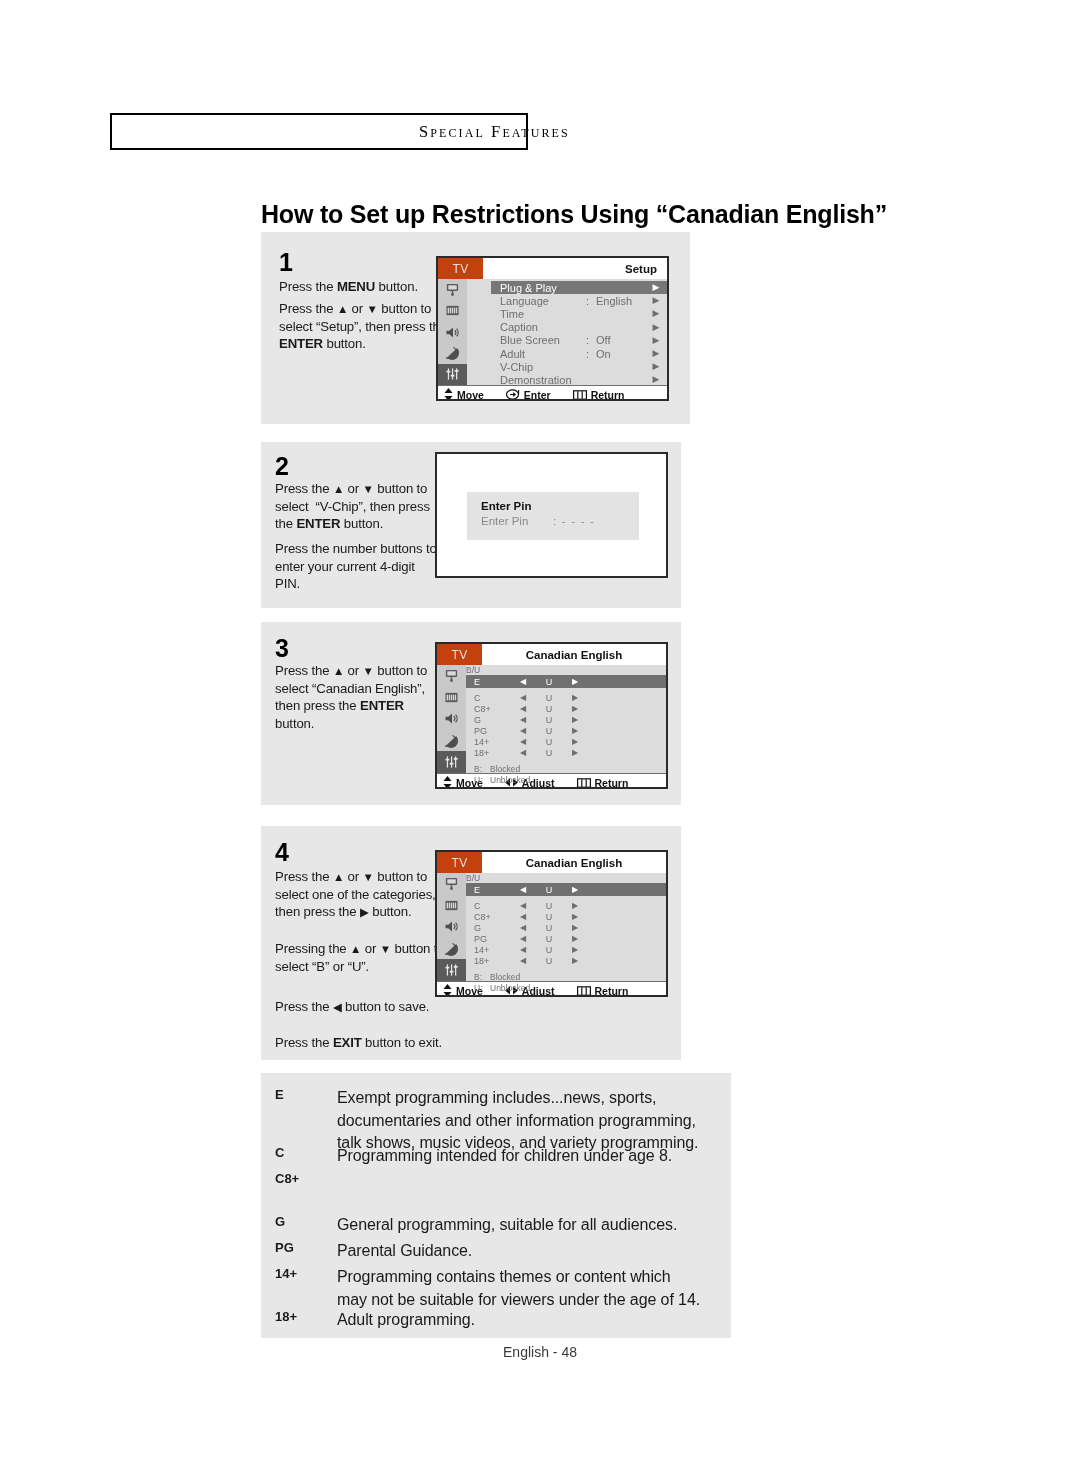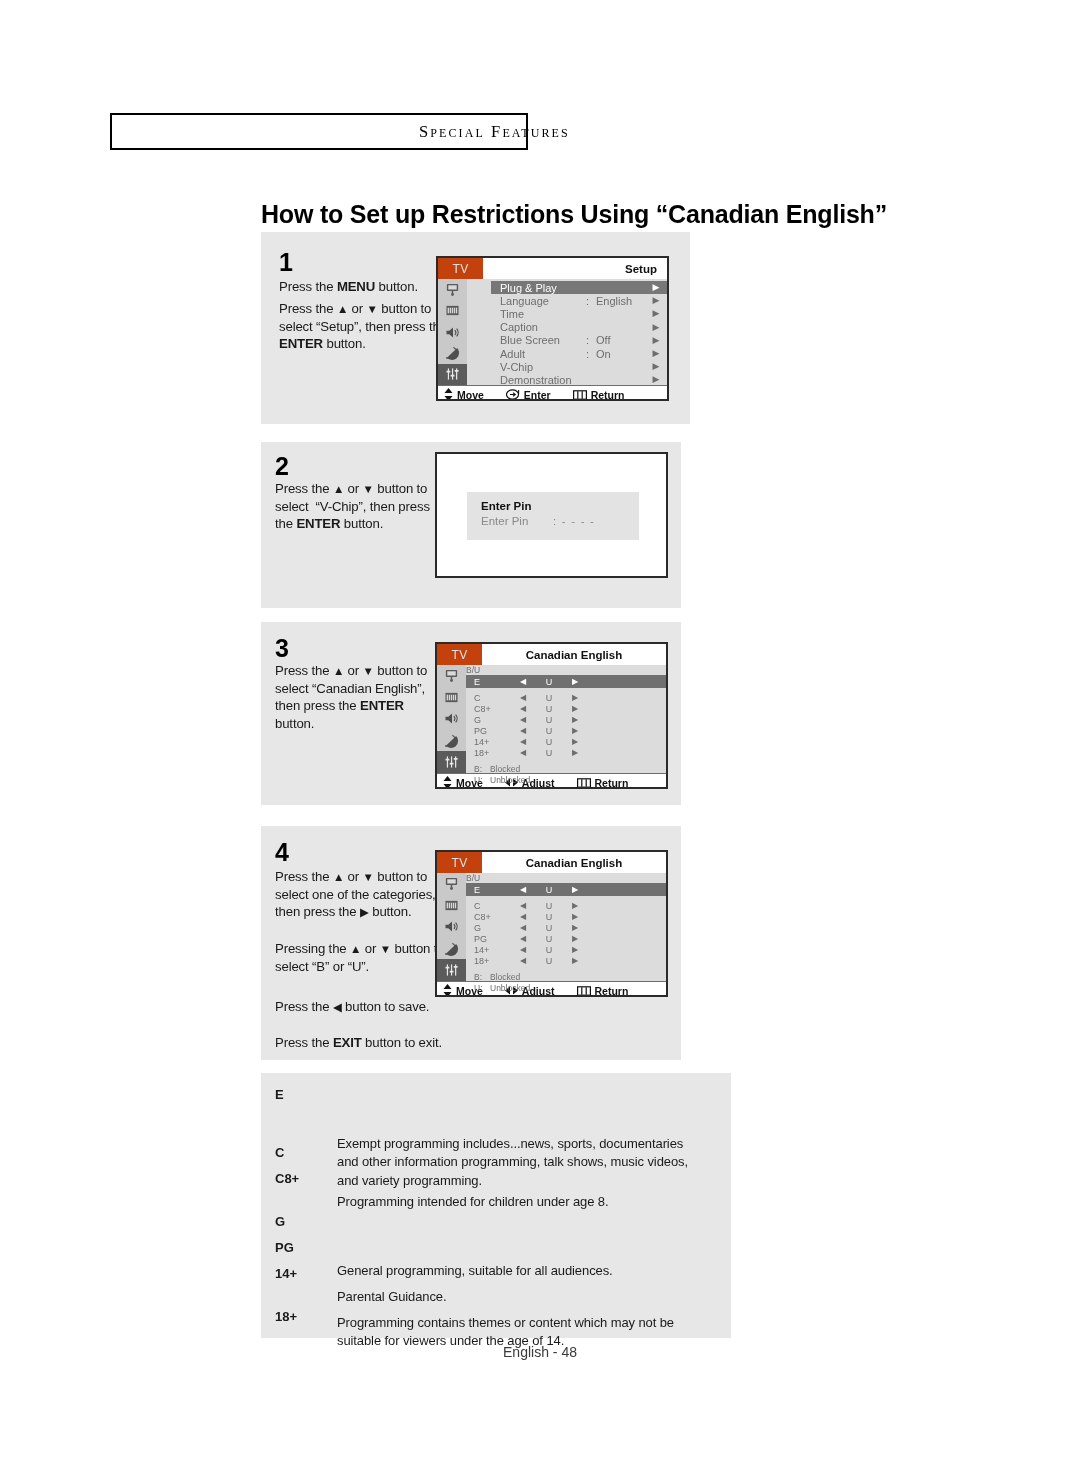--- a/index.html
+++ b/index.html
@@ -228,25 +228,24 @@
     position: absolute;
     display: flex;
   }
   .legend-code {
     width: 62px;
     font-size: 13px;
     font-weight: bold;
     color: #1a1a1a;
   }
   .legend-desc {
-    font-size: 13px;
+    font-size: 16px;
     line-height: 1.42;
     color: #1a1a1a;
     letter-spacing: -0.1px;
-    margin-top: 48px;
   }
 
   .footer-page {
     position: absolute;
     left: 0;
     top: 1344px;
     width: 1080px;
     text-align: center;
     font-size: 14px;
     color: #3a3a3a;
@@ -407,20 +406,23 @@
     </div>
   </div>
 </div>
 
 <div class="panel" id="panel-2">
   <div class="step-num" style="left:14px; top:12px;">2</div>
 
   <div class="instr" style="left:14px; top:38px; width:165px;">
     Press the <span class="ar">▲</span> or <span class="ar">▼</span> button to select &nbsp;“V-Chip”, then press the <b>ENTER</b> button.
   </div>
+  <div class="instr" style="left:14px; top:98px; width:165px;">
+    Press the number buttons to enter your current 4-digit PIN.
+  </div>
 
   <div class="osd" style="left:174px; top:10px; width:233px; height:126px; background:#fff;">
     <div class="pin-box" style="left:30px; top:38px; width:172px; height:48px; padding:8px 0 0 14px;">
       <div class="pin-title">Enter Pin</div>
       <div class="pin-row">
         <span class="pl">Enter Pin</span>
         <span class="pv">: - - - -</span>
       </div>
     </div>
   </div>
@@ -754,16 +756,17 @@
   <div class="legend-row" style="left:14px; top:167px; width:440px;">
     <div class="legend-code">PG</div>
     <div class="legend-desc" style="width:365px;">Parental Guidance.</div>
   </div>
   <div class="legend-row" style="left:14px; top:193px; width:440px;">
     <div class="legend-code">14+</div>
     <div class="legend-desc" style="width:365px;">Programming contains themes or content which may not be suitable for viewers under the age of 14.</div>
   </div>
   <div class="legend-row" style="left:14px; top:236px; width:440px;">
     <div class="legend-code">18+</div>
+    <div class="legend-desc" style="width:365px;">Adult programming.</div>
   </div>
 </div>
 
 <div class="footer-page">English - 48</div>
 
 </body></html>

